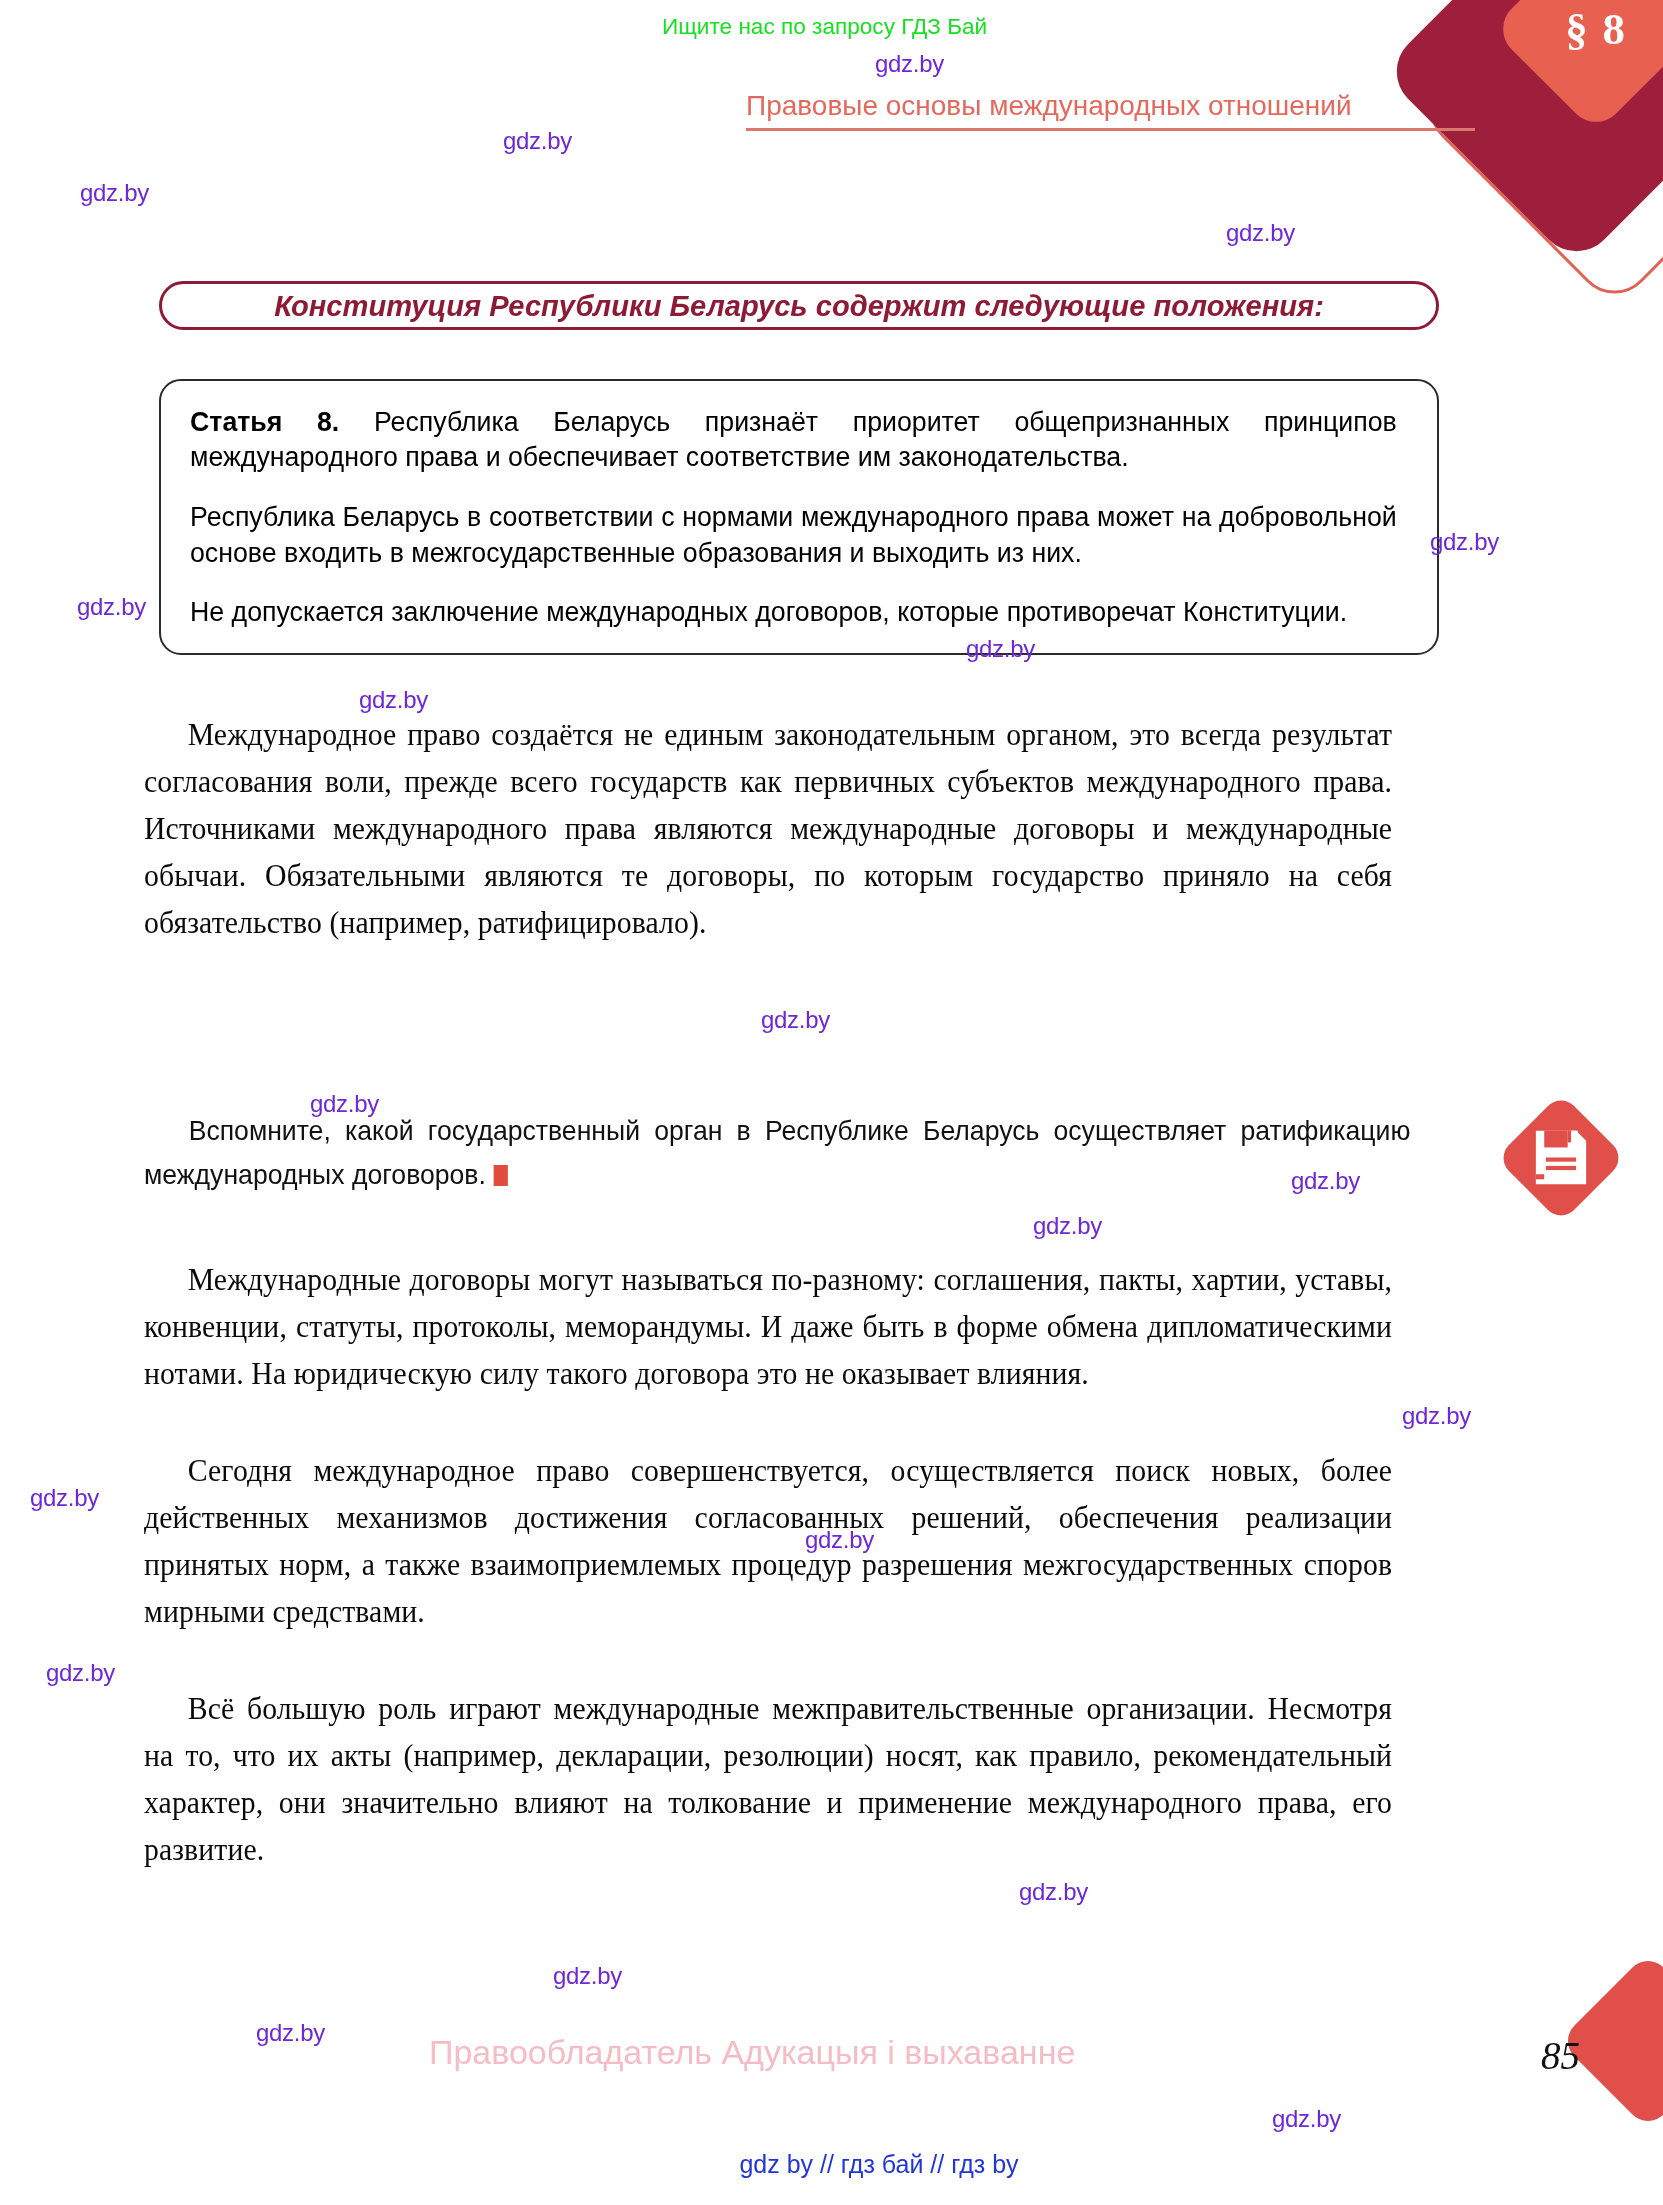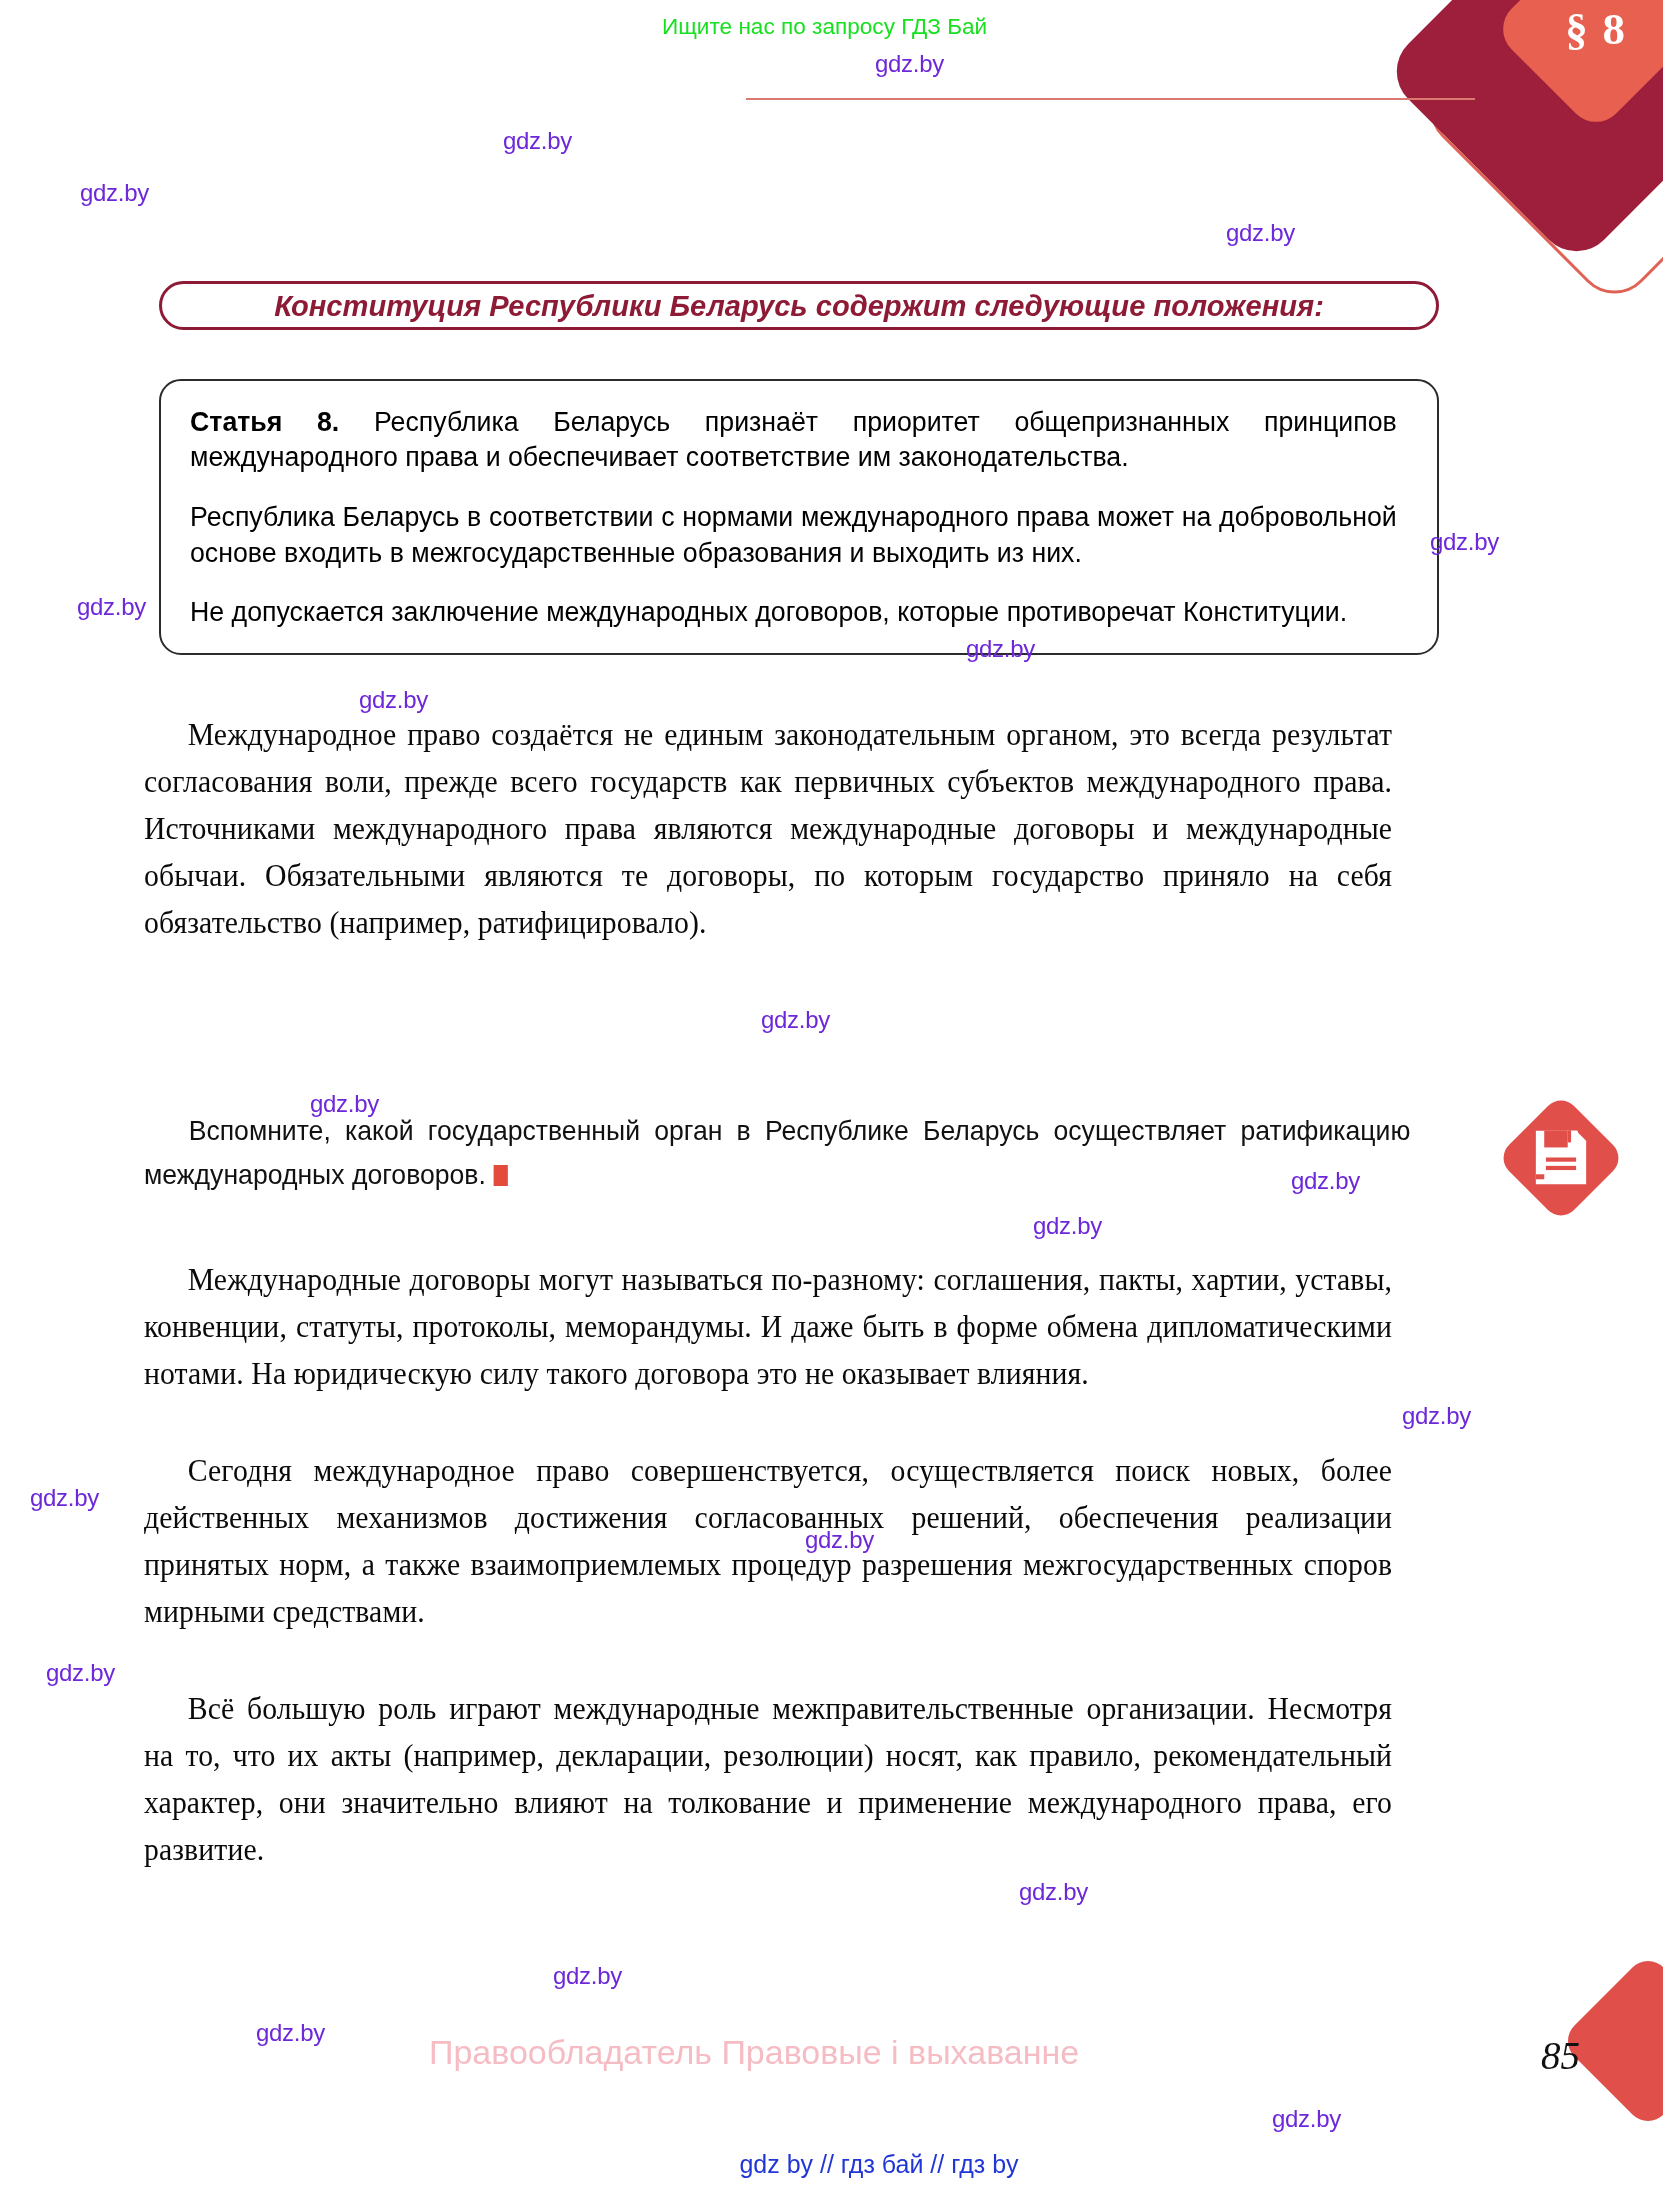--- a/index.html
+++ b/index.html
@@ -276,20 +276,21 @@
 <body>
 
 <div id="corner-badge">
   <div class="corner-outline"></div>
   <div class="corner-square"></div>
   <div class="corner-diamond"></div>
   <div class="corner-label">§ 8</div>
 </div>
 
 <div id="running-head">
+  <div class="rh-text">Правовые основы международных отношений</div>
   <div class="rh-rule"></div>
 </div>
 
 <div id="callout-title">
   <span>Конституция Республики Беларусь содержит следующие положения:</span>
 </div>
 
 <div id="article-box">
   <p><span class="art-label">Статья 8.</span><span> Республика Беларусь признаёт приоритет общепризнанных принципов международного права и обеспечивает соответствие им законодательства.</span></p>
   <p>Республика Беларусь в соответствии с нормами международного права может на добровольной основе входить в межгосударственные образования и выходить из них.</p>
@@ -312,21 +313,21 @@
     <rect x="2" y="54" width="10" height="6" fill="#e04f49"></rect>
   </svg>
 </div>
 
 <div class="body-p" style="left:144px; top:1256px; width:1342px;">Международные договоры могут называться по-разному: соглашения, пакты, хартии, уставы, конвенции, статуты, протоколы, меморандумы. И даже быть в форме обмена дипломатическими нотами. На юридическую силу такого договора это не оказывает влияния.</div>
 
 <div class="body-p" style="left:144px; top:1447px; width:1342px;">Сегодня международное право совершенствуется, осуществляется поиск новых, более действенных механизмов достижения согласованных решений, обеспечения реализации принятых норм, а также взаимоприемлемых процедур разрешения межгосударственных споров мирными средствами.</div>
 
 <div class="body-p" style="left:144px; top:1685px; width:1342px;">Всё большую роль играют международные межправительственные организации. Несмотря на то, что их акты (например, декларации, резолюции) носят, как правило, рекомендательный характер, они значительно влияют на толкование и применение международного права, его развитие.</div>
 
-<div id="copyright-line">Правообладатель Правовые i выхаванне</div>
+<div id="copyright-line">Правообладатель Адукацыя i выхаванне</div>
 
 <div id="page-corner"></div>
 <div id="page-number">85</div>
 
 <div id="footer-links">
   <span>gdz by  //  гдз бай  //  гдз by</span>
 </div>
 
 <div id="watermark-layer">
     <div class="wm-green" style="left: 662px; top: 14px;">Ищите нас по запросу ГДЗ Бай</div>

